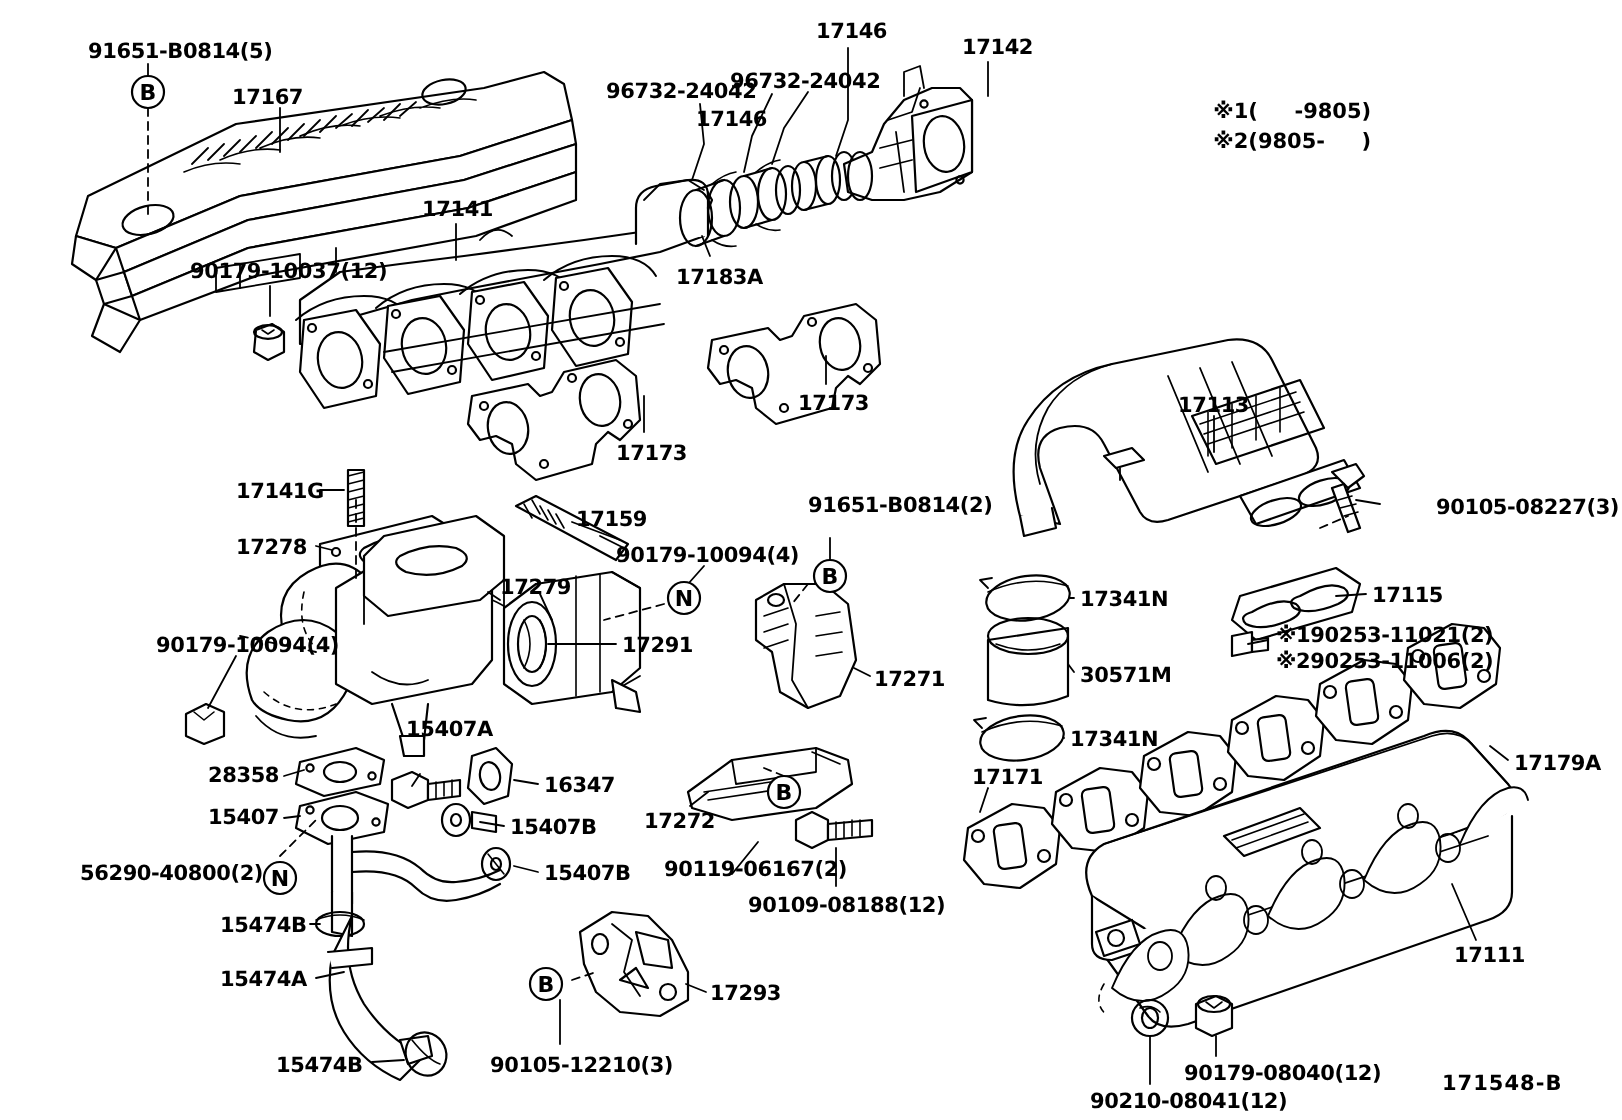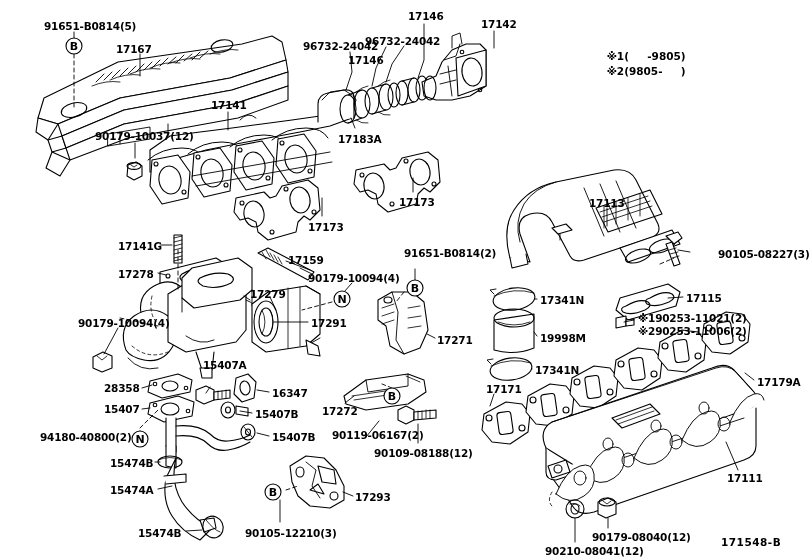--- a/index.html
+++ b/index.html
@@ -515,33 +515,33 @@
       <div class="lbl" style="left: 78px; top: 318px;">90179-10094(4)</div>
       <div class="lbl" style="left: 311px; top: 318px;">17291</div>
       <div class="lbl" style="left: 437px; top: 335px;">17271</div>
       <div class="lbl" style="left: 104px; top: 383px;">28358</div>
       <div class="lbl" style="left: 192px; top: 360px; margin-left: 11px;">15407A</div>
       <div class="lbl" style="left: 272px; top: 388px;">16347</div>
       <div class="lbl" style="left: 104px; top: 404px;">15407</div>
       <div class="lbl" style="left: 255px; top: 409px;">15407B</div>
       <div class="lbl" style="left: 322px; top: 406px;">17272</div>
       <div class="lbl" style="left: 272px; top: 432px;">15407B</div>
-      <div class="lbl" style="left: 40px; top: 432px;">94180-40800(2)</div>
+      <div class="lbl" style="left: 40px; top: 432px;">56290-40800(2)</div>
       <div class="lbl" style="left: 332px; top: 430px;">90119-06167(2)</div>
       <div class="lbl" style="left: 374px; top: 448px; text-align: center;">90109-08188(12)</div>
       <div class="lbl" style="left: 110px; top: 458px;">15474B</div>
       <div class="lbl" style="left: 110px; top: 485px;">15474A</div>
       <div class="lbl" style="left: 355px; top: 492px;">17293</div>
       <div class="lbl" style="left: 138px; top: 528px;">15474B</div>
       <div class="lbl" style="left: 245px; top: 528px;">90105-12210(3)</div>
       <div class="lbl" style="left: 589px; top: 198px;">17113</div>
       <div class="lbl" style="left: 718px; top: 249px;">90105-08227(3)</div>
       <div class="lbl" style="left: 686px; top: 293px;">17115</div>
       <div class="lbl" style="left: 540px; top: 295px;">17341N</div>
-      <div class="lbl" style="left: 540px; top: 333px;">19998M</div>
+      <div class="lbl" style="left: 540px; top: 333px;">30571M</div>
       <div class="lbl" style="left: 535px; top: 365px;">17341N</div>
       <div class="lbl" style="left: 757px; top: 377px;">17179A</div>
       <div class="lbl" style="left: 486px; top: 384px;">17171</div>
       <div class="lbl" style="left: 727px; top: 473px;">17111</div>
       <div class="lbl" style="left: 592px; top: 532px;">90179-08040(12)</div>
       <div class="lbl" style="left: 545px; top: 546px;">90210-08041(12)</div>
       <div class="lbl" style="left: 638px; top: 313px;"><span>※1</span><span>90253-11021(2)</span></div>
       <div class="lbl" style="left: 638px; top: 326px;"><span>※2</span><span>90253-11006(2)</span></div>
     </div>
 

